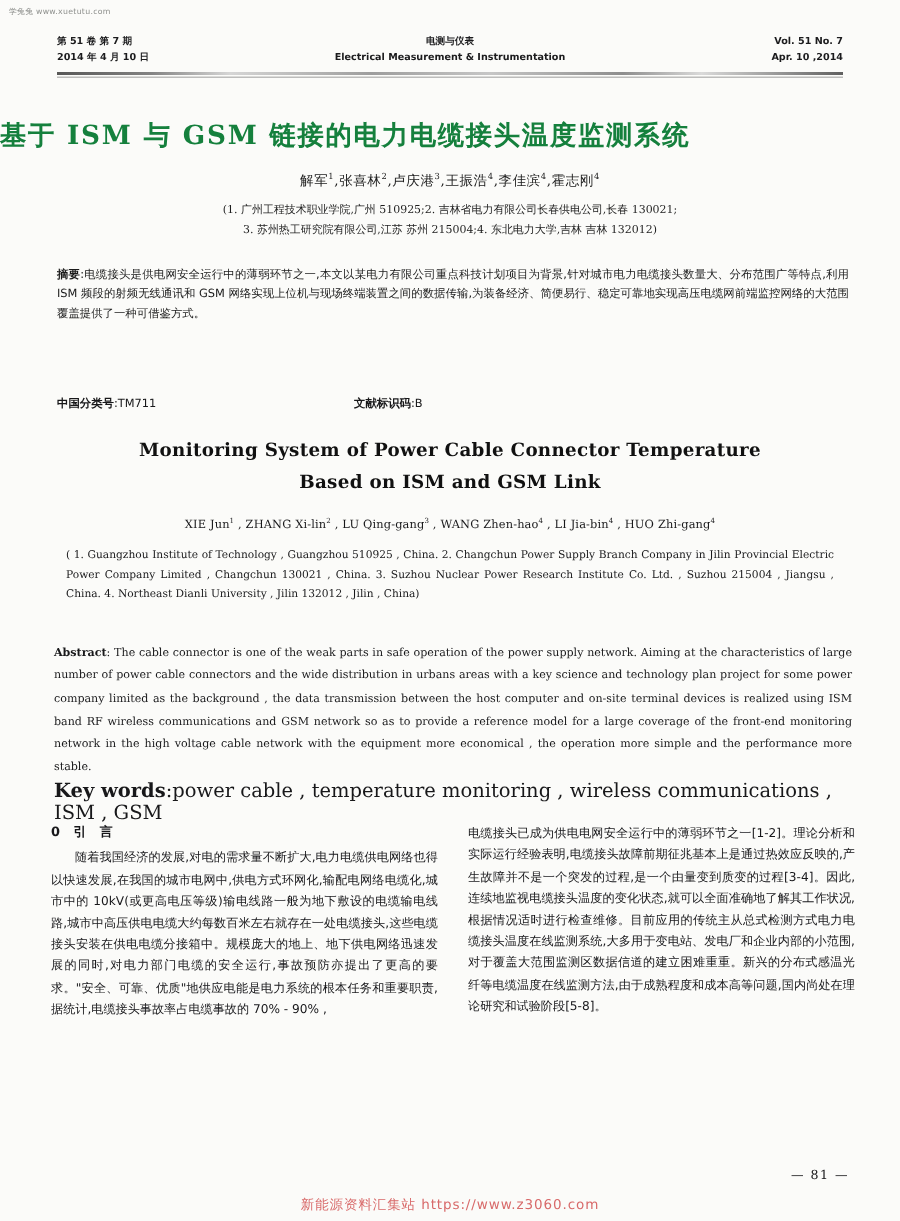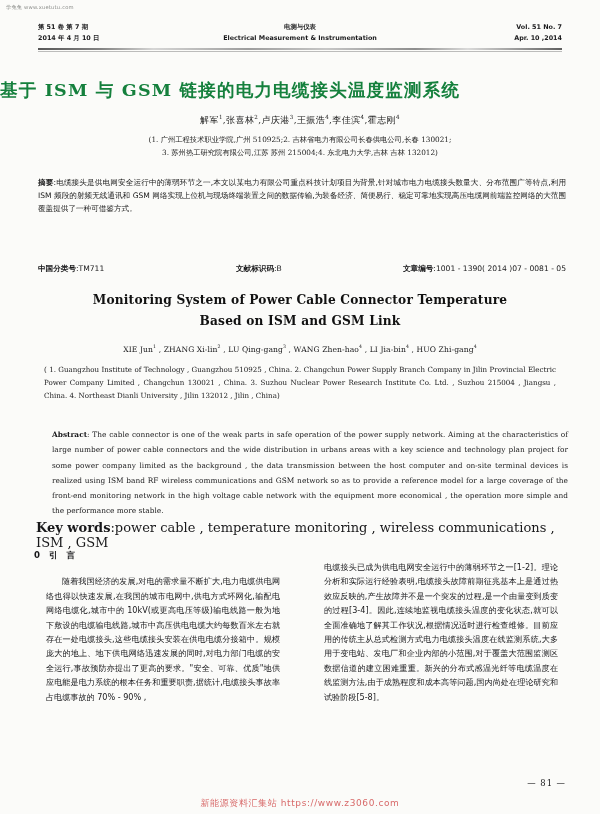--- a/index.html
+++ b/index.html
@@ -173,21 +173,20 @@
   
   .en-abs {
     position: absolute;
     top: 427px;
     left: 36px;
     right: 32px;
     font-size: 7.4px;
     line-height: 15.3px;
     text-align: justify;
     font-family: "DejaVu Serif", serif;
-    margin-left: 16px;
   }
   .en-kw {
     position: absolute;
     top: 520px;
     left: 36px;
     right: 32px;
     font-size: 13px;
     line-height: 15px;
     font-family: "DejaVu Serif", serif;
   }
@@ -212,21 +211,21 @@
   }
   .col-l { left: 0; }
   .col-r { left: 278px; }
   .sec-head {
     font-weight: bold;
     font-size: 8.6px;
     letter-spacing: 3px;
     margin-bottom: 2px;
     font-family: "DejaVu Sans", sans-serif;
   }
-  .para { text-indent: 16px; margin: 12px; }
+  .para { text-indent: 16px; margin: 0; }
   
   .pagenum {
     position: absolute;
     bottom: 26px;
     right: 34px;
     font-size: 8.4px;
     font-family: "DejaVu Serif", serif;
     letter-spacing: 1px;
     margin-left: 34px;
   }
@@ -278,21 +277,20 @@
   </div>
 
   <div class="cn-abs">
     <b>摘要</b><span>:电缆接头是供电网安全运行中的薄弱环节之一,本文以某电力有限公司重点科技计划项目为背景,针对城市电力电缆接头数量大、分布范围广等特点,利用 ISM 频段的射频无线通讯和 GSM 网络实现上位机与现场终端装置之间的数据传输,为装备经济、简便易行、稳定可靠地实现高压电缆网前端监控网络的大范围覆盖提供了一种可借鉴方式。</span>
   </div>
 
 
   <div class="meta">
     <span class="m1"><b>中国分类号</b><span>:TM711</span></span>
     <span class="m2"><b>文献标识码</b><span>:B</span></span>
-    <span class="m3"><b>文章编号</b><span>:1001 - 1390( 2014 )07 - 0081 - 05</span></span>
   </div>
 
   <div class="en-title l1">Monitoring System of Power Cable Connector Temperature</div>
   <div class="en-title l2">Based on ISM and GSM Link</div>
 
   <div class="en-authors">
     XIE Jun<sup>1</sup> , ZHANG Xi-lin<sup>2</sup> , LU Qing-gang<sup>3</sup> , WANG Zhen-hao<sup>4</sup> , LI Jia-bin<sup>4</sup> , HUO Zhi-gang<sup>4</sup>
   </div>
 
   <div class="en-affil">( 1. Guangzhou Institute of Technology , Guangzhou 510925 , China.  2. Changchun Power Supply Branch Company in Jilin Provincial Electric Power Company Limited , Changchun 130021 , China.  3. Suzhou Nuclear Power Research Institute Co. Ltd. , Suzhou 215004 , Jiangsu , China.  4. Northeast Dianli University , Jilin 132012 , Jilin , China)</div>

